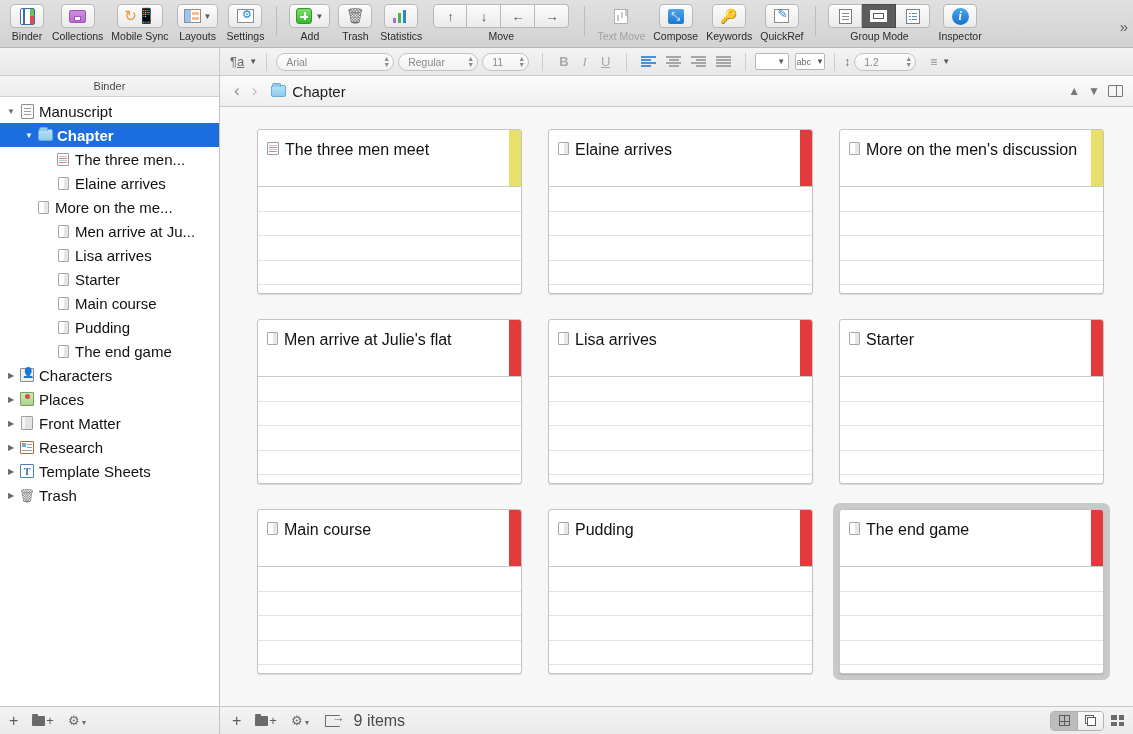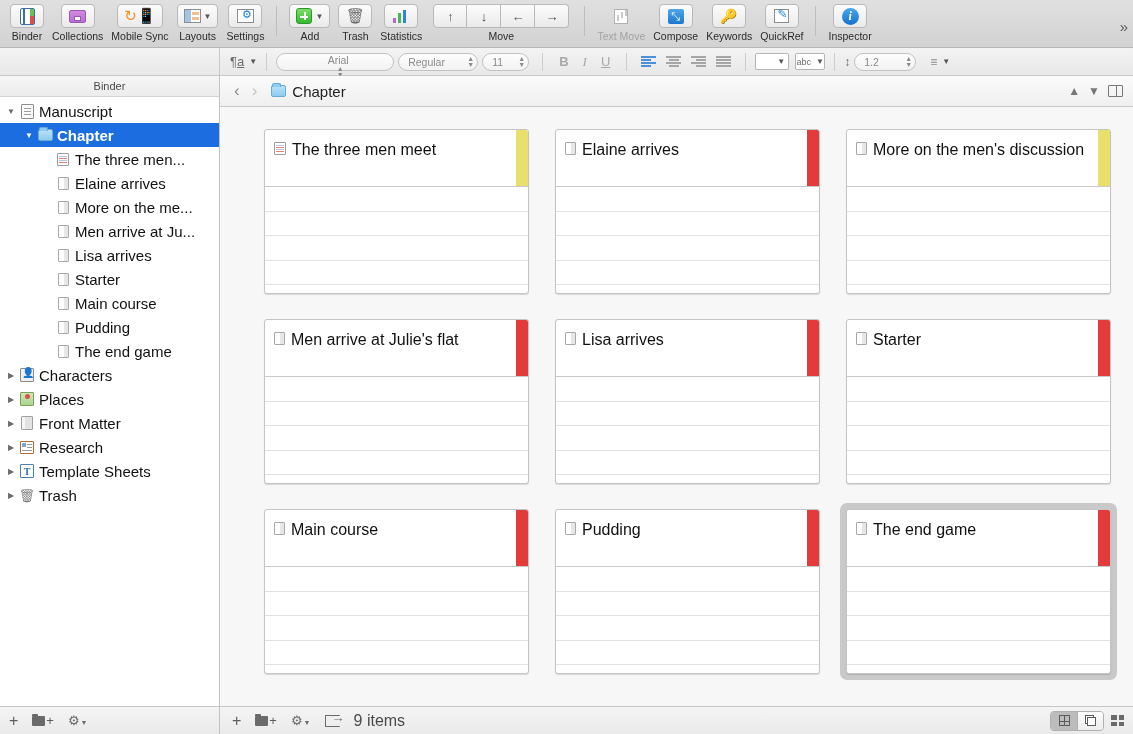--- a/index.html
+++ b/index.html
@@ -189,21 +189,21 @@
   .nav-arrow.dim { color: #c2c2c2; }
   .crumb-title { font-size: 15px; color: #222; margin-left: 6px; }
   .crumb-icon { margin-left: 8px; }
   .crumb-right { margin-left:auto; display:flex; align-items:center; gap: 8px; padding-right:2px; }
   .chev-btn { font-size: 12px; color:#777; }
   .split-btn { width:15px; height:12px; border:1.5px solid #777; border-radius:1px; position:relative; }
   .split-btn::after { content:""; position:absolute; left:50%; top:0; bottom:0; width:1.5px; background:#777; }
 
   .corkboard { flex:1; background:#f7f7f7; padding: 16px 14px 0 24px; overflow:hidden; }
   .cards { display:flex; flex-wrap:wrap; }
-  .card-slot { width: 291px; height: 190px; display:flex; align-items:flex-start; justify-content:flex-end; }
+  .card-slot { width: 291px; height: 190px; display:flex; align-items:flex-start; justify-content:center; }
   .card-wrap { padding: 6px; border-radius: 7px; }
   .card-wrap.selected { background: #c9c9c9; }
   .card {
     width: 265px; height: 165px; background:#fff; border:1px solid #c4c4c4; border-radius:3px;
     box-shadow: 0 1px 1px rgba(0,0,0,.13); display:flex; flex-direction:column; overflow:hidden;
     position: relative;
   }
   .card-head { flex: 0 0 auto; min-height: 57px; display:flex; border-bottom:1px solid #c9c9c9; }
   .card-head-inner { flex:1; display:flex; align-items:flex-start; padding: 9px 8px 6px 9px; gap:6px; min-width:0; }
   .card-title { font-size: 16px; color:#111; line-height: 21px; word-wrap: break-word; min-width:0; }
@@ -358,40 +358,54 @@
 
     <div class="tb-item">
       <div class="tb-btn">
           <span class="ic-quickref"></span>
         </div>
       <span class="tb-label">QuickRef</span>
     </div>
 
     <div class="tb-sep"></div>
 
+    <div class="tb-item" style="min-width:110px;">
+      <div class="seg-group">
+        <div class="seg">
+            <span class="ic-gm1"></span>
+          </div>
+        <div class="seg on">
+            <span class="ic-gm2"></span>
+          </div>
+        <div class="seg">
+            <span class="ic-gm3"></span>
+          </div>
+      </div>
+      <span class="tb-label">Group Mode</span>
+    </div>
 
     <div class="tb-item">
       <div class="tb-btn">
           <span class="ic-inspector">i</span>
         </div>
       <span class="tb-label">Inspector</span>
     </div>
 
     <div class="tb-overflow">»</div>
   </div>
 
   <div class="formatbar">
     <div class="fb-left"></div>
     <div class="fb-right">
       <div class="para-btn">
         <span>¶<u>a</u></span>
         <span class="chev">▼</span>
       </div>
       <div class="fb-sep"></div>
-      <div class="stepper-field" style="width:118px;flex-direction:column;">
+      <div class="stepper-field" style="width:118px;">
         <span>Arial</span>
         <span class="stepper-arrows">
             <span>▲</span>
             <span>▼</span>
           </span>
       </div>
       <div class="stepper-field" style="width:80px;">
         <span>Regular</span>
         <span class="stepper-arrows">
             <span>▲</span>
@@ -482,21 +496,21 @@
             </span>
             <span class="btext">The three men...</span>
           </div>
           <div class="brow" style="padding-left: 40px;">
             <span class="disc"></span>
             <span class="bicon">
               <span class="ic-blankdoc"></span>
             </span>
             <span class="btext">Elaine arrives</span>
           </div>
-          <div class="brow" style="padding-left: 40px; text-align: center;">
+          <div class="brow" style="padding-left: 20px; text-align: center;">
             <span class="disc"></span>
             <span class="bicon">
               <span class="ic-blankdoc"></span>
             </span>
             <span class="btext">More on the me...</span>
           </div>
           <div class="brow" style="padding-left: 40px;">
             <span class="disc"></span>
             <span class="bicon">
               <span class="ic-blankdoc"></span>

